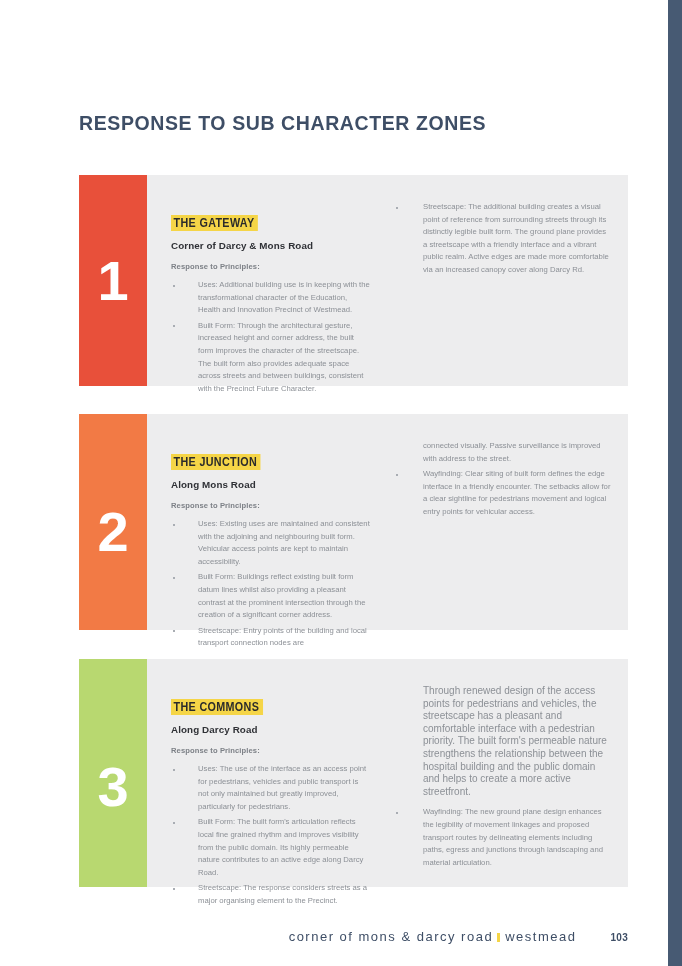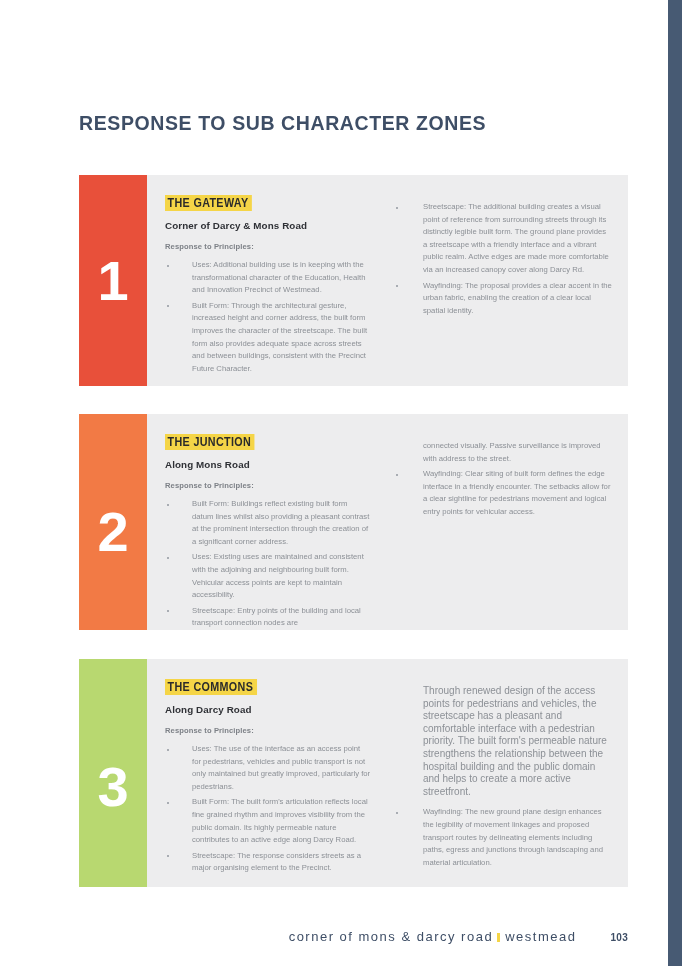--- a/index.html
+++ b/index.html
@@ -89,21 +89,22 @@
     position: relative;
   }
 
   .col {
     box-sizing: border-box;
     position: relative;
   }
   .col-left {
     width: 240px;
     flex: 0 0 240px;
-    padding: 18px 16px 10px 18px;
+    padding: 18px 16px 10px 24px;
+    margin-top: 20px;
   }
   .col-right {
     flex: 1 1 auto;
     padding: 18px 16px 10px 4px;
   }
 
   .zone-tag {
     display: inline-block;
     background: #F5D547;
     color: #2B2B2B;
@@ -229,38 +230,37 @@
         <div class="zone-sub">Corner of Darcy &amp; Mons Road</div>
         <div class="resp-label">Response to Principles:</div>
         <ul class="bullets">
           <li class="bulleted">Uses: Additional building use is in keeping with the transformational character of the Education, Health and Innovation Precinct of Westmead.</li>
           <li class="bulleted">Built Form: Through the architectural gesture, increased height and corner address, the built form improves the character of the streetscape. The built form also provides adequate space across streets and between buildings, consistent with the Precinct Future Character.</li>
         </ul>
       </div>
       <div class="col col-right">
         <ul class="bullets right-col">
           <li class="bulleted">Streetscape: The additional building creates a visual point of reference from surrounding streets through its distinctly legible built form. The ground plane provides a streetscape with a friendly interface and a vibrant public realm. Active edges are made more comfortable via an increased canopy cover along Darcy Rd.</li>
-          <li class="bulleted">Wayfinding: The proposal provides a clear accent in the urban fabric, enabling the creation of a clear local spatial identity.</li>
         </ul>
       </div>
     </div>
   </div>
 
   <div class="card card-2">
     <div class="num-block">
       <div class="num">2</div>
     </div>
     <div class="card-body">
       <div class="col col-left">
         <div><span class="zone-tag">THE JUNCTION</span></div>
         <div class="zone-sub">Along Mons Road</div>
         <div class="resp-label">Response to Principles:</div>
         <ul class="bullets">
+          <li class="bulleted">Uses: Existing uses are maintained and consistent with the adjoining and neighbouring built form. Vehicular access points are kept to maintain accessibility.</li>
           <li class="bulleted">Built Form: Buildings reflect existing built form datum lines whilst also providing a pleasant contrast at the prominent intersection through the creation of a significant corner address.</li>
-          <li class="bulleted">Uses: Existing uses are maintained and consistent with the adjoining and neighbouring built form. Vehicular access points are kept to maintain accessibility.</li>
           <li class="bulleted">Streetscape: Entry points of the building and local transport connection nodes are</li>
         </ul>
       </div>
       <div class="col col-right">
         <ul class="bullets right-col">
           <li class="nobullet">connected visually. Passive surveillance is improved with address to the street.</li>
           <li class="bulleted">Wayfinding: Clear siting of built form defines the edge interface in a friendly encounter. The setbacks allow for a clear sightline for pedestrians movement and logical entry points for vehicular access.</li>
         </ul>
       </div>
     </div>

